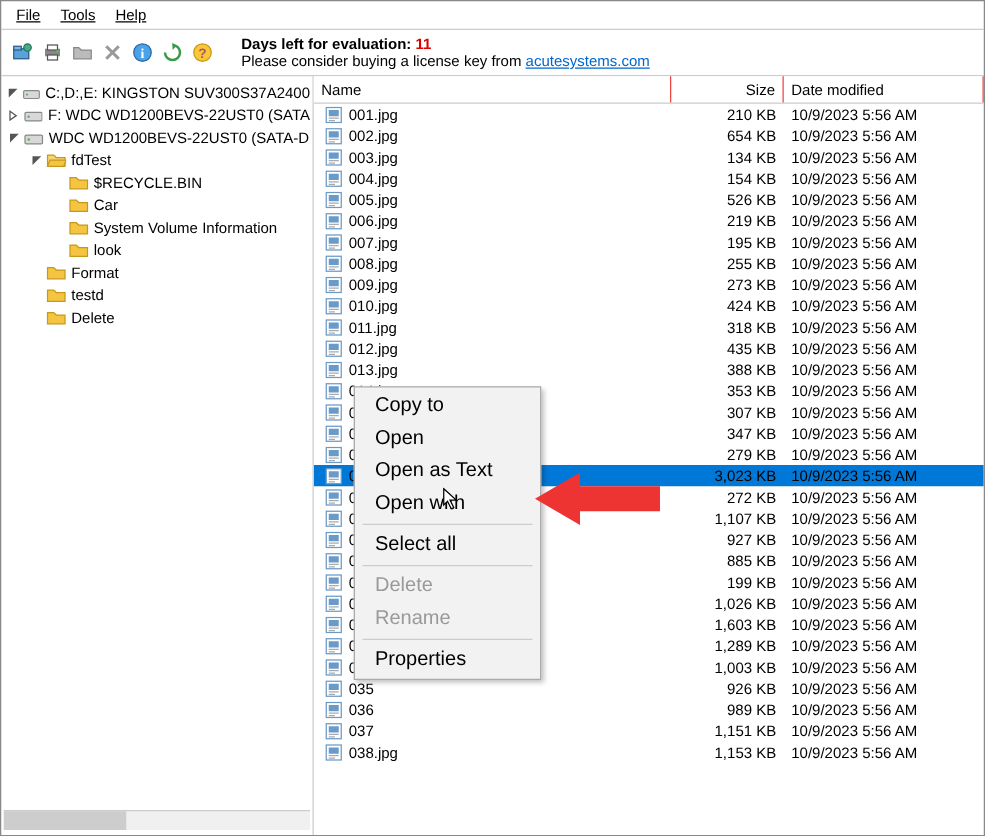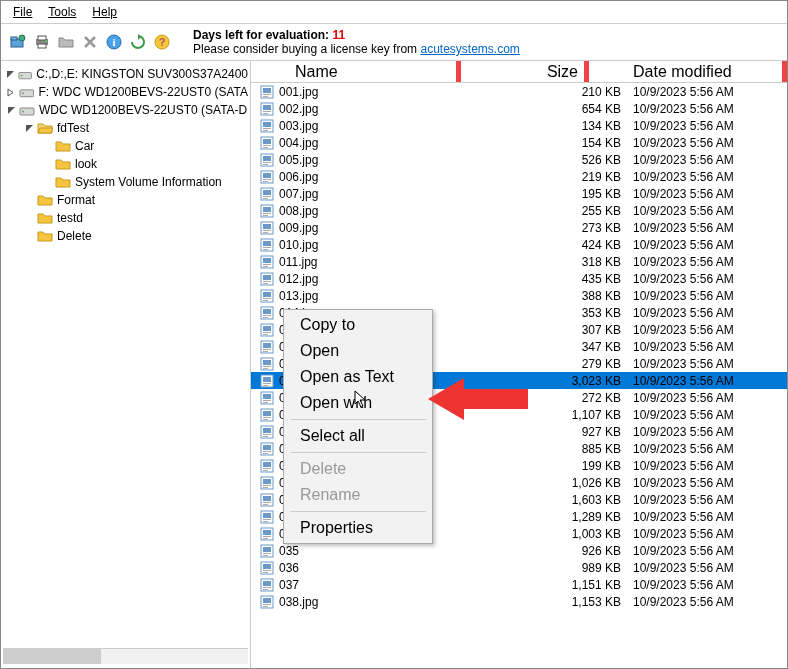--- a/index.html
+++ b/index.html
@@ -19,21 +19,21 @@
 .main { flex: 1; display: flex; min-height: 0; }
 .tree-pane { width: 250px; border-right: 1px solid #ccc; overflow: hidden; padding: 4px 2px; display: flex; flex-direction: column; }
 .tree { flex: 1; overflow: auto; white-space: nowrap; }
 .tree-scrollbar { height: 16px; border-top: 1px solid #ccc; background: #f0f0f0; position: relative; }
 .tree-scrollbar-thumb { position: absolute; left: 0; width: 40%; top: 0; bottom: 0; background: #cdcdcd; }
 .tree-row { display: flex; align-items: center; height: 18px; padding-left: 2px; cursor: default; }
 .tree-toggle { width: 12px; height: 12px; margin-right: 2px; display: flex; align-items: center; justify-content: center; font-size: 10px; color: #555; }
 .tree-icon { width: 16px; height: 16px; margin-right: 4px; display: flex; align-items: center; justify-content: center; }
 .list-pane { flex: 1; display: flex; flex-direction: column; min-width: 0; position: relative; }
 .list-header { display: flex; height: 22px; border-bottom: 1px solid #ccc; background: #fff; }
-.list-header .col { border-right: 5px solid #ef4444; padding: 2px 6px; font-size: 16px; display: flex; align-items: center; margin-left: 38px; }
+.list-header .col { border-right: 1px solid #ef4444; padding: 2px 6px; font-size: 12px; display: flex; align-items: center; }
 .col-name { flex: 1; }
 .col-size { width: 90px; justify-content: flex-end; }
 .col-date { width: 160px; }
 .list-body { flex: 1; overflow: auto; }
 .list-row { display: flex; height: 17px; align-items: center; cursor: default; }
 .list-row.selected { background: #0078d7; color: #000000; }
 .list-row .file-icon { width: 16px; height: 16px; margin: 0 4px 0 8px; display: flex; align-items: center; justify-content: center; }
 .list-row .cell-name { flex: 1; overflow: hidden; text-overflow: ellipsis; white-space: nowrap; }
 .list-row .cell-size { width: 90px; text-align: right; padding-right: 6px; }
 .list-row .cell-date { width: 160px; padding-left: 6px; }
@@ -172,39 +172,48 @@
             </span>
             <span>fdTest</span>
           </div>
           <div class="tree-row" style="padding-left: 38px;">
             <span class="tree-toggle"></span>
             <span class="tree-icon">
               <svg viewBox="0 0 16 14">
                 <path d="M1 3 L6 3 L8 5 L15 5 L15 12 L1 12 Z" fill="#f5c542" stroke="#c89818"></path>
               </svg>
             </span>
-            <span>Car</span>
+            <span>$RECYCLE.BIN</span>
           </div>
           <div class="tree-row" style="padding-left: 38px;">
             <span class="tree-toggle"></span>
             <span class="tree-icon">
               <svg viewBox="0 0 16 14">
                 <path d="M1 3 L6 3 L8 5 L15 5 L15 12 L1 12 Z" fill="#f5c542" stroke="#c89818"></path>
               </svg>
             </span>
-            <span>look</span>
+            <span>Car</span>
           </div>
           <div class="tree-row" style="padding-left: 38px;">
             <span class="tree-toggle"></span>
             <span class="tree-icon">
               <svg viewBox="0 0 16 14">
                 <path d="M1 3 L6 3 L8 5 L15 5 L15 12 L1 12 Z" fill="#f5c542" stroke="#c89818"></path>
               </svg>
             </span>
             <span>System Volume Information</span>
+          </div>
+          <div class="tree-row" style="padding-left: 38px;">
+            <span class="tree-toggle"></span>
+            <span class="tree-icon">
+              <svg viewBox="0 0 16 14">
+                <path d="M1 3 L6 3 L8 5 L15 5 L15 12 L1 12 Z" fill="#f5c542" stroke="#c89818"></path>
+              </svg>
+            </span>
+            <span>look</span>
           </div>
           <div class="tree-row" style="padding-left: 20px;">
             <span class="tree-toggle"></span>
             <span class="tree-icon">
               <svg viewBox="0 0 16 14">
                 <path d="M1 3 L6 3 L8 5 L15 5 L15 12 L1 12 Z" fill="#f5c542" stroke="#c89818"></path>
               </svg>
             </span>
             <span>Format</span>
           </div>

